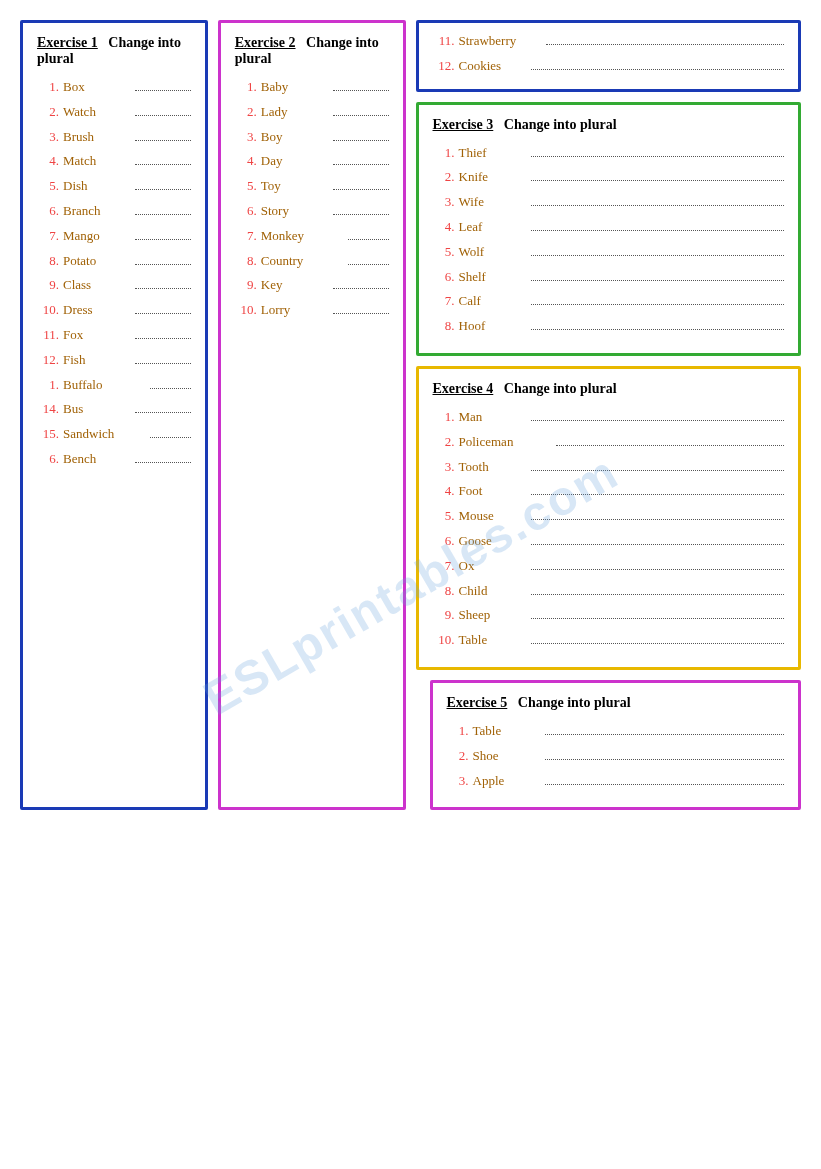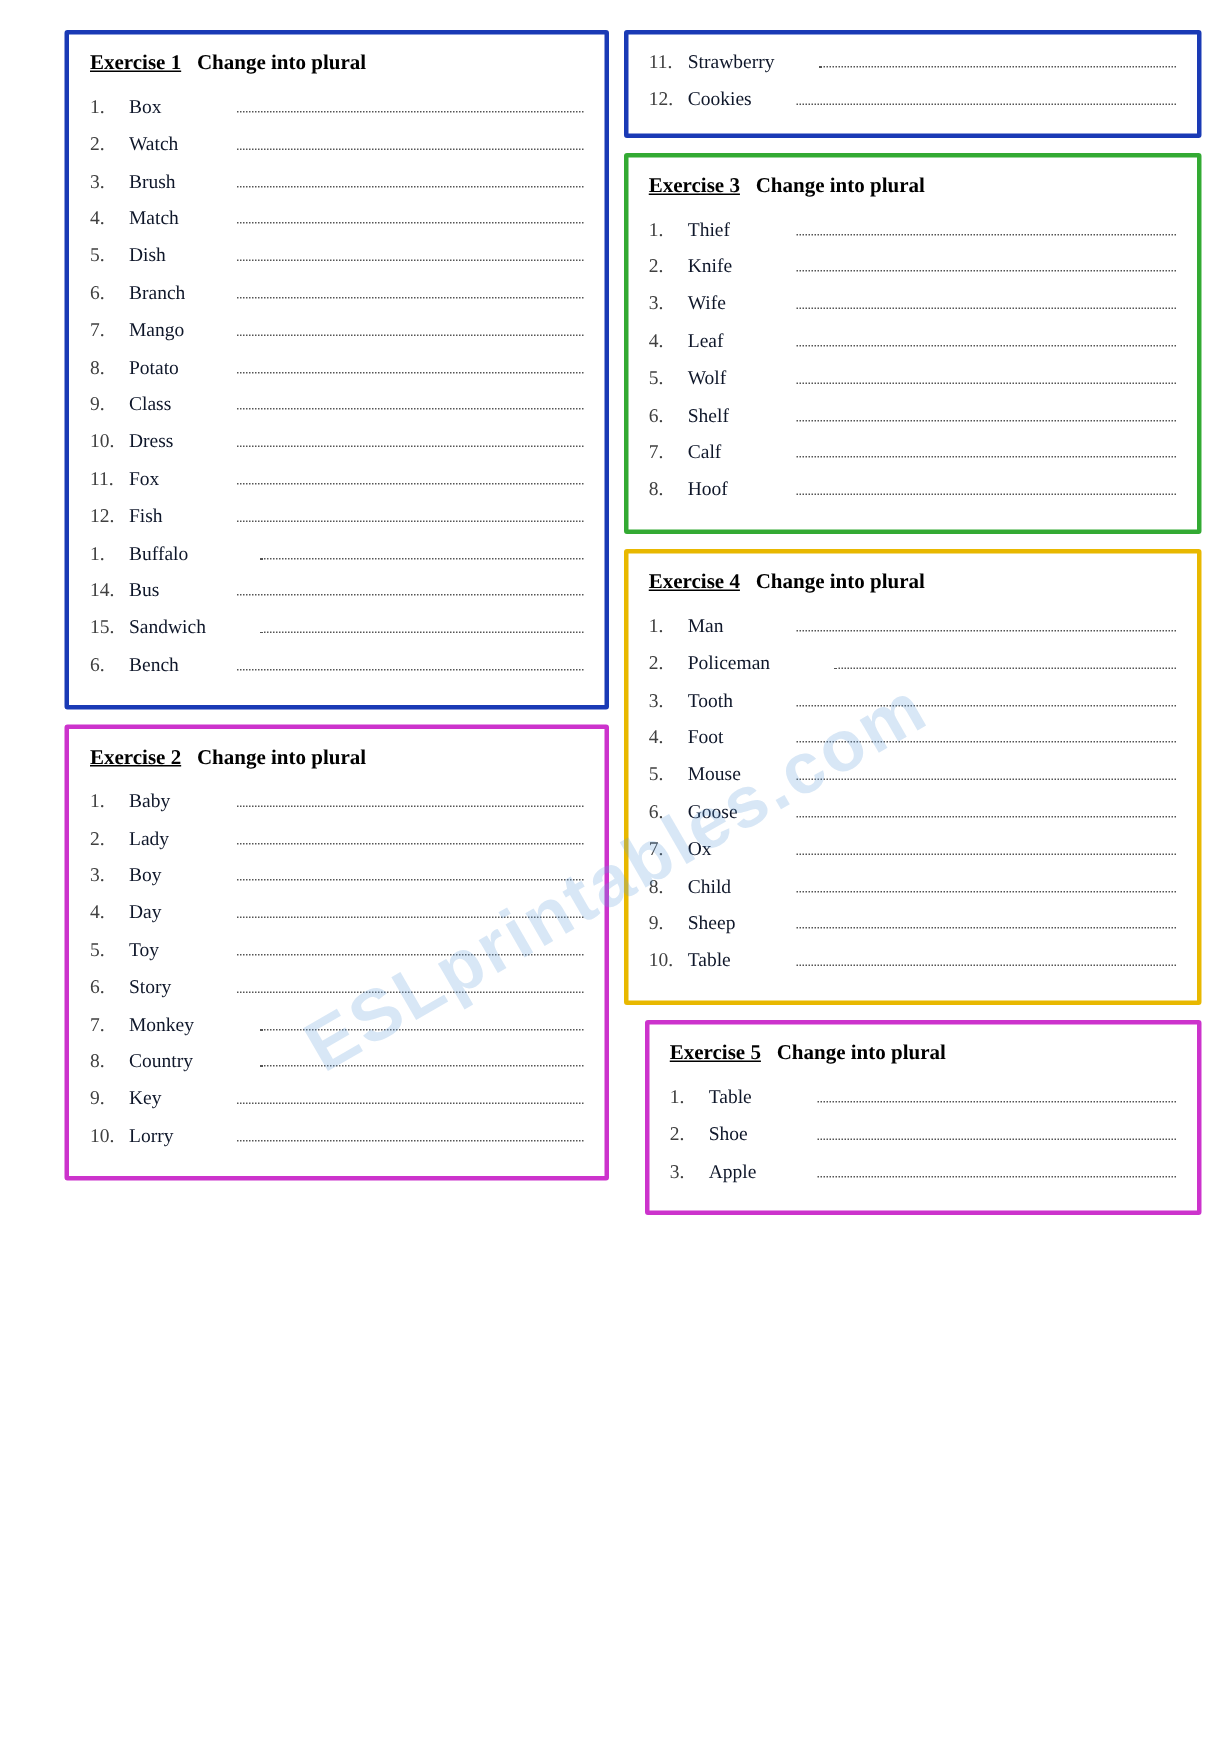--- a/index.html
+++ b/index.html
@@ -30,23 +30,22 @@
 
     .page-layout {
       display: grid;
       grid-template-columns: 1fr 1fr;
       gap: 10px;
       width: 100%;
     }
 
     .left-col {
       display: flex;
-      flex-direction: column;
+      flex-direction: row;
       gap: 10px;
-      margin-left: 23px;
     }
 
     .right-col {
       display: flex;
       flex-direction: column;
       gap: 10px;
     }
 
     .exercise-box {
       border: 3px solid;
@@ -78,28 +77,28 @@
     .item-list li {
       display: flex;
       align-items: baseline;
       margin-bottom: 4px;
       font-size: 13px;
       line-height: 1.6;
     }
 
     .item-num {
       min-width: 22px;
-      text-align: left;
+      text-align: right;
       margin-right: 4px;
-      color: #404040;
+      color: #ef4444;
     }
 
     .item-word {
       min-width: 70px;
-      color: #0f172a;
+      color: #a16207;
     }
 
     .item-word.wide { min-width: 85px; }
     .item-word.xwide { min-width: 95px; }
 
     .dots {
       flex: 1;
       border-bottom: 1.5px dotted #555;
       margin-left: 2px;
       height: 14px;

